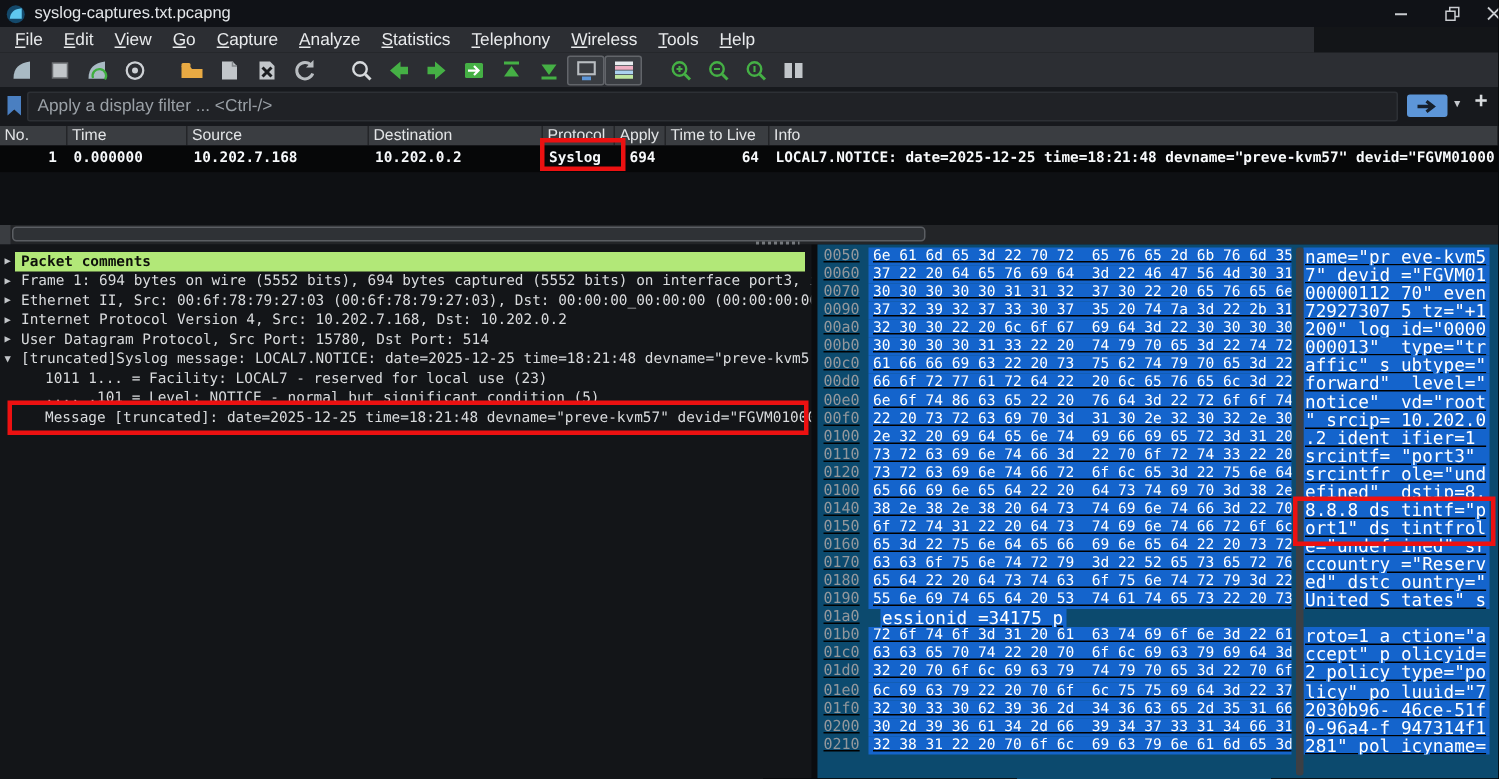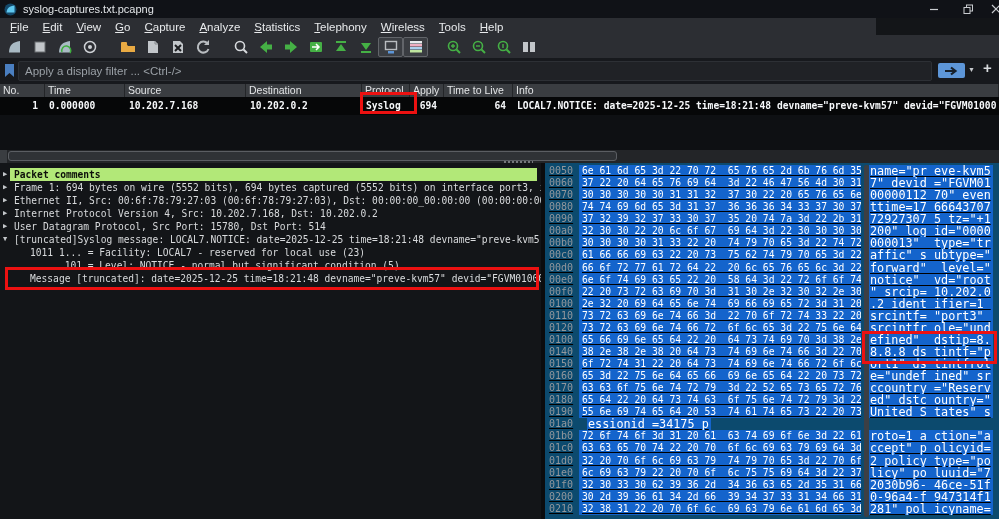--- a/index.html
+++ b/index.html
@@ -335,27 +335,26 @@
       <div class="drow"><span class="exp">▼</span>[truncated]Syslog message: LOCAL7.NOTICE: date=2025-12-25 time=18:21:48 devname="preve-kvm5</div>
       <div class="drow child">1011 1... = Facility: LOCAL7 - reserved for local use (23)</div>
       <div class="drow child">.... .101 = Level: NOTICE - normal but significant condition (5)</div>
       <div class="drow child">Message [truncated]: date=2025-12-25 time=18:21:48 devname="preve-kvm57" devid="FGVM01000</div>
     </div>
   <div class="pane-sep"></div>
   <div class="hex-pane">
       <div class="hrow"><span class="hoff">0050</span><span class="hbytes">6e 61 6d 65 3d 22 70 72  65 76 65 2d 6b 76 6d 35</span><span class="hascii">name="pr eve-kvm5</span></div>
       <div class="hrow"><span class="hoff">0060</span><span class="hbytes">37 22 20 64 65 76 69 64  3d 22 46 47 56 4d 30 31</span><span class="hascii">7" devid ="FGVM01</span></div>
       <div class="hrow"><span class="hoff">0070</span><span class="hbytes">30 30 30 30 30 31 31 32  37 30 22 20 65 76 65 6e</span><span class="hascii">00000112 70" even</span></div>
-      <div class="hrow"><span class="hoff">0080</span><span class="hbytes">74 74 69 6d 65 3d 31 37  36 36 36 34 33 37 30 37</span><span class="hascii">ttime=17 66643707</span></div>
       <div class="hrow"><span class="hoff">0090</span><span class="hbytes">37 32 39 32 37 33 30 37  35 20 74 7a 3d 22 2b 31</span><span class="hascii">72927307 5 tz="+1</span></div>
       <div class="hrow"><span class="hoff">00a0</span><span class="hbytes">32 30 30 22 20 6c 6f 67  69 64 3d 22 30 30 30 30</span><span class="hascii">200" log id="0000</span></div>
       <div class="hrow"><span class="hoff">00b0</span><span class="hbytes">30 30 30 30 31 33 22 20  74 79 70 65 3d 22 74 72</span><span class="hascii">000013"  type="tr</span></div>
       <div class="hrow"><span class="hoff">00c0</span><span class="hbytes">61 66 66 69 63 22 20 73  75 62 74 79 70 65 3d 22</span><span class="hascii">affic" s ubtype="</span></div>
       <div class="hrow"><span class="hoff">00d0</span><span class="hbytes">66 6f 72 77 61 72 64 22  20 6c 65 76 65 6c 3d 22</span><span class="hascii">forward"  level="</span></div>
-      <div class="hrow"><span class="hoff">00e0</span><span class="hbytes">6e 6f 74 69 63 65 22 20  58 64 3d 22 72 6f 6f 74</span><span class="hascii">notice"  vd="root</span></div>
+      <div class="hrow"><span class="hoff">00e0</span><span class="hbytes">6e 6f 74 86 63 65 22 20  76 64 3d 22 72 6f 6f 74</span><span class="hascii">notice"  vd="root</span></div>
       <div class="hrow"><span class="hoff">00f0</span><span class="hbytes">22 20 73 72 63 69 70 3d  31 30 2e 32 30 32 2e 30</span><span class="hascii">" srcip= 10.202.0</span></div>
       <div class="hrow"><span class="hoff">0100</span><span class="hbytes">2e 32 20 69 64 65 6e 74  69 66 69 65 72 3d 31 20</span><span class="hascii">.2 ident ifier=1 </span></div>
       <div class="hrow"><span class="hoff">0110</span><span class="hbytes">73 72 63 69 6e 74 66 3d  22 70 6f 72 74 33 22 20</span><span class="hascii">srcintf= "port3" </span></div>
       <div class="hrow"><span class="hoff">0120</span><span class="hbytes">73 72 63 69 6e 74 66 72  6f 6c 65 3d 22 75 6e 64</span><span class="hascii">srcintfr ole="und</span></div>
       <div class="hrow"><span class="hoff">0100</span><span class="hbytes">65 66 69 6e 65 64 22 20  64 73 74 69 70 3d 38 2e</span><span class="hascii">efined"  dstip=8.</span></div>
       <div class="hrow"><span class="hoff">0140</span><span class="hbytes">38 2e 38 2e 38 20 64 73  74 69 6e 74 66 3d 22 70</span><span class="hascii">8.8.8 ds tintf="p</span></div>
       <div class="hrow"><span class="hoff">0150</span><span class="hbytes">6f 72 74 31 22 20 64 73  74 69 6e 74 66 72 6f 6c</span><span class="hascii">ort1" ds tintfrol</span></div>
       <div class="hrow"><span class="hoff">0160</span><span class="hbytes">65 3d 22 75 6e 64 65 66  69 6e 65 64 22 20 73 72</span><span class="hascii">e="undef ined" sr</span></div>
       <div class="hrow"><span class="hoff">0170</span><span class="hbytes">63 63 6f 75 6e 74 72 79  3d 22 52 65 73 65 72 76</span><span class="hascii">ccountry ="Reserv</span></div>
       <div class="hrow"><span class="hoff">0180</span><span class="hbytes">65 64 22 20 64 73 74 63  6f 75 6e 74 72 79 3d 22</span><span class="hascii">ed" dstc ountry="</span></div>

